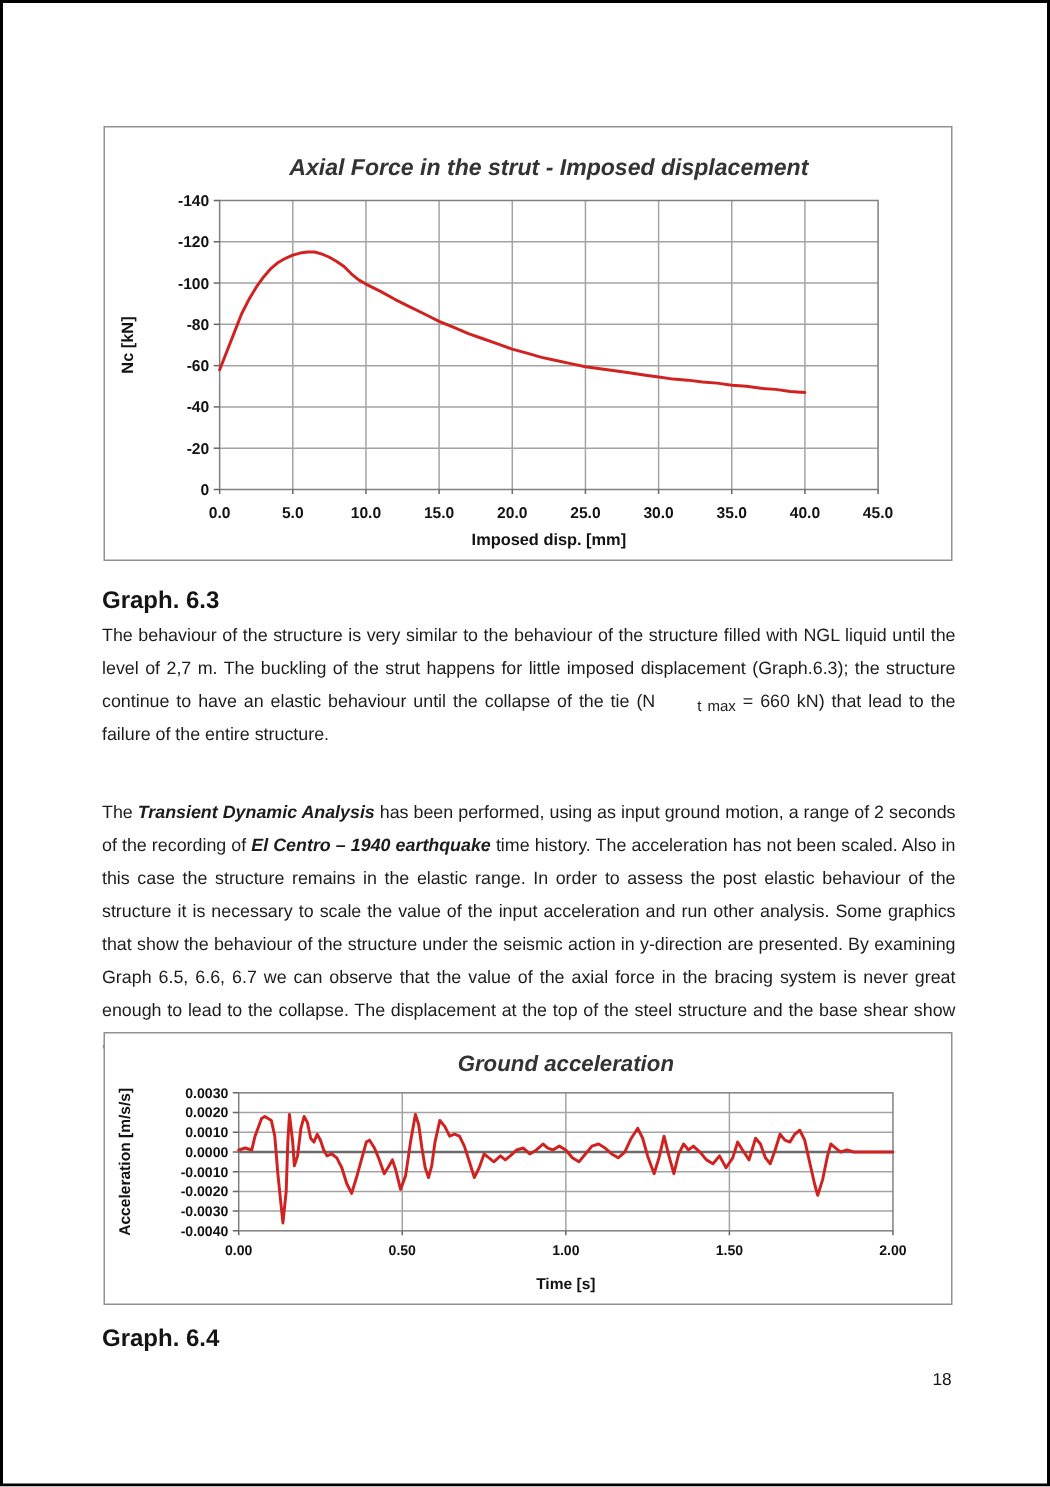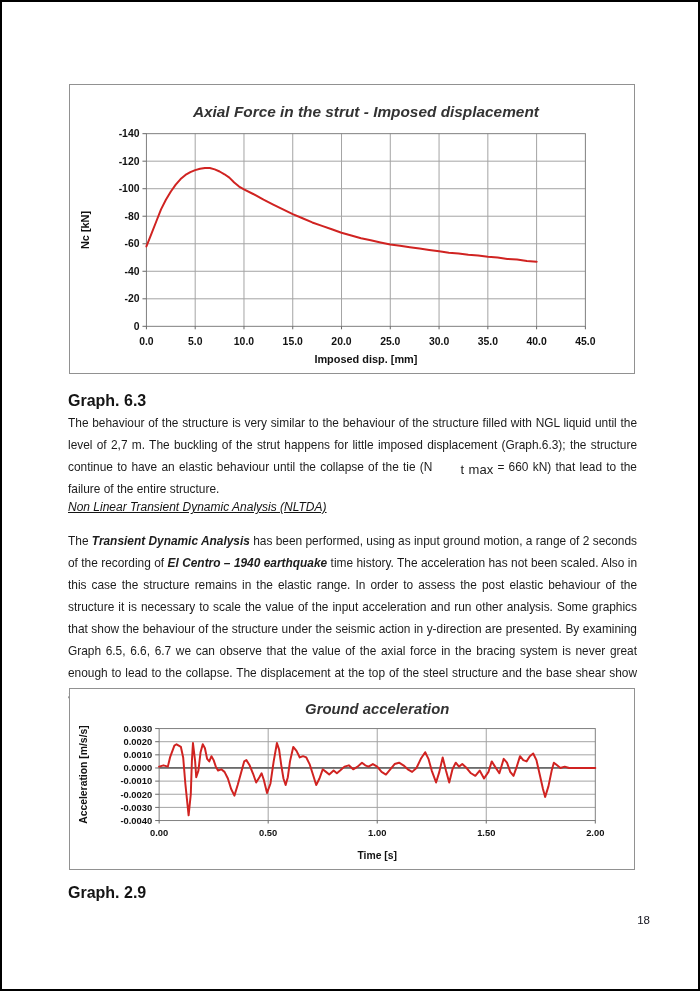--- a/index.html
+++ b/index.html
@@ -17,28 +17,28 @@
   .chart-box svg{display:block;width:100%;height:100%;}
   .caption{position:absolute;left:66px;font-size:16px;font-weight:bold;color:#141414;}
   #cap63{top:390px;}
   #cap64{top:882px;}
   .body-text{
     position:absolute;left:66px;width:569px;margin:0;
     font-size:11.9px;line-height:22px;text-align:justify;color:#1c1c1c;
   }
   #para1{top:410px;}
   #para2{top:528px;}
-  .body-text sub{font-size:13px;line-height:0;margin-left:28px;}
+  .body-text sub{font-size:10px;line-height:0;margin-left:28px;}
   .body-text .it{font-style:italic;font-weight:bold;}
   #heading{
     position:absolute;left:66px;top:498px;margin:0;
     font-size:12px;font-weight:normal;font-style:italic;
     text-decoration:underline;color:#141414;
   }
-  #pagenum{position:absolute;left:604px;top:912px;width:44px;text-align:right;font-size:11.5px;color:#14141e;}
+  #pagenum{position:absolute;left:604px;top:912px;width:44px;text-align:center;font-size:11.5px;color:#14141e;}
   
   .ct-tick{font-family:"Liberation Sans",sans-serif;font-weight:bold;fill:#121212;}
   .ct-lab{font-family:"Liberation Sans",sans-serif;font-weight:bold;fill:#121212;}
   .ct-title{font-family:"Liberation Sans",sans-serif;font-style:italic;font-weight:600;fill:#333333;}
 </style>
 </head>
 <body>
 
 <div class="page">
 
@@ -99,21 +99,20 @@
         <text x="297" y="32" text-anchor="middle" font-size="15.5" class="ct-title">Axial Force in the strut - Imposed displacement</text>
         <text x="297" y="280" text-anchor="middle" font-size="11" class="ct-lab">Imposed disp. [mm]</text>
         <text transform="translate(18 146) rotate(-90)" text-anchor="middle" font-size="11" class="ct-lab">Nc [kN]</text>
       </svg>
   </section>
 
   <div class="caption" id="cap63">Graph. 6.3</div>
 
   <p class="body-text" id="para1"><span>The behaviour of the structure is very similar to the behaviour of the structure filled with NGL liquid until the level of 2,7 m. The buckling of the strut happens for little imposed displacement (Graph.6.3); the structure continue to have an elastic behaviour until the collapse of the tie (N</span><sub>t max</sub><span> = 660 kN) that lead to the failure of the entire structure.</span></p>
 
-  <h3 id="heading">Non Linear Transient Dynamic Analysis (NLTDA)</h3>
 
   <p class="body-text" id="para2"><span>The </span><span class="it">Transient Dynamic Analysis</span><span> has been performed, using as input ground motion, a range of 2 seconds of the recording of </span><span class="it">El Centro – 1940 earthquake</span><span> time history. The acceleration has not been scaled. Also in this case the structure remains in the elastic range. In order to assess the post elastic behaviour of the structure it is necessary to scale the value of the input acceleration and run other analysis. Some graphics that show the behaviour of the structure under the seismic action in y-direction are presented. By examining Graph 6.5, 6.6, 6.7 we can observe that the value of the axial force in the bracing system is never great enough to lead to the collapse. The displacement at the top of the steel structure and the base shear show an elastic response.</span></p>
 
   <section class="chart-box" id="chart2-box">
     <svg id="chart2-svg" viewBox="0 0 566 182">
         <line x1="198.25" y1="40" x2="198.25" y2="133" stroke="#a3a3a3" stroke-width="1"></line>
         <line x1="308.5" y1="40" x2="308.5" y2="133" stroke="#a3a3a3" stroke-width="1"></line>
         <line x1="418.75" y1="40" x2="418.75" y2="133" stroke="#a3a3a3" stroke-width="1"></line>
         <line x1="88" y1="53.28571428571429" x2="529" y2="53.28571428571429" stroke="#a3a3a3" stroke-width="1"></line>
         <line x1="88" y1="66.57142857142857" x2="529" y2="66.57142857142857" stroke="#a3a3a3" stroke-width="1"></line>
@@ -149,17 +148,17 @@
         <text x="81" y="123.03928571428573" text-anchor="end" font-size="9.5" class="ct-tick">-0.0030</text>
         <line x1="84" y1="133" x2="88" y2="133" stroke="#666" stroke-width="1"></line>
         <text x="81" y="136.325" text-anchor="end" font-size="9.5" class="ct-tick">-0.0040</text>
         <polyline points="88.0,78.5 92.4,77.2 96.8,78.5 99.0,69.2 103.4,57.3 105.6,55.9 110.0,58.6 112.3,69.2 114.5,95.8 116.7,117.1 117.8,127.7 120.0,106.4 121.1,73.2 122.2,54.6 124.4,73.2 125.5,89.2 127.7,82.5 129.9,63.9 132.1,55.9 134.3,59.9 136.5,70.6 138.7,73.2 140.9,67.9 143.1,71.9 145.3,78.5 147.5,82.5 150.8,81.2 154.1,83.8 157.5,90.5 160.8,101.1 164.1,107.8 167.4,97.1 170.7,85.2 174.0,73.2 176.2,71.9 179.5,77.2 182.8,85.2 186.1,94.5 189.4,89.2 191.6,85.2 193.8,91.8 197.1,105.1 200.5,95.8 203.8,73.2 207.1,54.6 209.3,61.3 211.5,77.2 213.7,90.5 215.9,97.1 218.1,89.2 220.3,73.2 223.6,58.6 226.9,62.6 230.2,69.2 233.5,67.9 236.8,69.2 240.1,75.9 243.5,86.5 246.8,97.1 250.1,90.5 253.4,81.2 256.7,83.8 260.0,86.5 264.4,82.5 267.7,85.2 271.0,82.5 275.4,78.5 279.8,77.2 284.2,81.2 288.7,78.5 293.1,74.5 296.4,77.2 299.7,78.5 304.1,75.9 308.5,78.5 312.9,83.8 317.3,86.5 321.7,81.2 326.1,75.9 330.6,74.5 335.0,77.2 339.4,81.2 343.8,83.8 348.2,79.9 352.6,70.6 357.0,63.9 360.3,70.6 363.6,82.5 368.0,94.5 371.3,83.8 374.7,69.2 378.0,82.5 381.3,94.5 384.6,81.2 387.9,74.5 391.2,78.5 394.5,75.9 398.9,79.9 403.3,85.2 407.7,87.8 412.1,82.5 416.5,90.5 421.0,83.8 424.3,73.2 427.6,78.5 432.0,85.2 436.4,70.6 439.7,74.5 443.0,83.8 446.3,87.8 449.6,78.5 452.9,67.9 456.2,71.9 459.5,73.2 462.8,67.9 466.2,65.2 469.5,71.9 472.8,86.5 476.1,101.1 478.3,109.1 481.6,98.5 484.9,82.5 487.1,74.5 490.4,77.2 493.7,79.9 498.1,78.5 502.5,79.9 511.4,79.9 520.2,79.9 529.0,79.9" fill="none" stroke="#d02321" stroke-width="2" stroke-linejoin="round" stroke-linecap="round"></polyline>
         <text x="308.5" y="25" text-anchor="middle" font-size="15" class="ct-title">Ground acceleration</text>
         <text x="308.5" y="172" text-anchor="middle" font-size="10.5" class="ct-lab">Time [s]</text>
         <text transform="translate(15 86.5) rotate(-90)" text-anchor="middle" font-size="10.5" class="ct-lab">Acceleration [m/s/s]</text>
       </svg>
   </section>
 
-  <div class="caption" id="cap64">Graph. 2.9</div>
+  <div class="caption" id="cap64">Graph. 6.4</div>
 
   <div id="pagenum">18</div>
 
 </div>
 
 </body></html>

